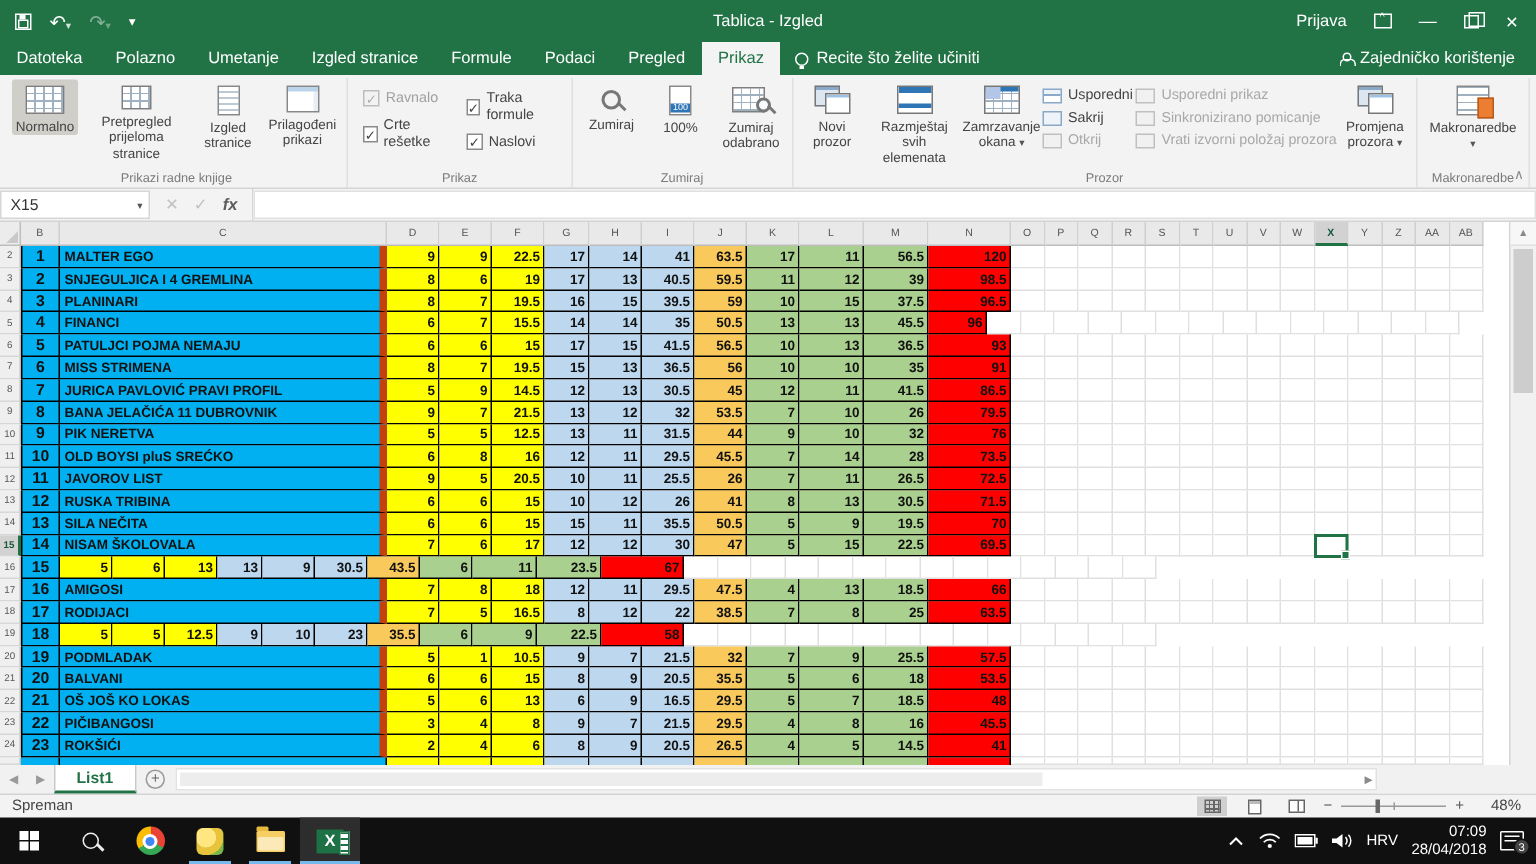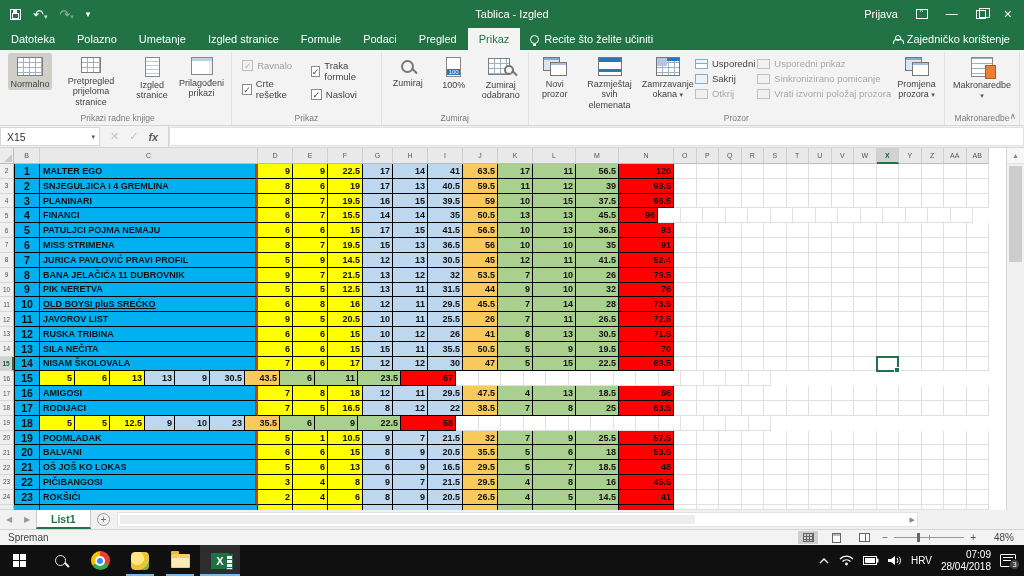--- a/index.html
+++ b/index.html
@@ -94,21 +94,21 @@
   .corner::after { content:""; position:absolute; right:1px; bottom:1px; border-left:8px solid transparent; border-bottom:8px solid #c9c9c9; }
   .colhdr { height:16px; background:#e9e9e9; border-right:1px solid #cfcfcf; border-bottom:1px solid #bdbdbd; font-size:7px; color:#555; display:flex; align-items:center; justify-content:center; flex:0 0 auto; }
   .colhdr.sel { background:#d2d2d2; border-bottom:2px solid #217346; color:#17593a; font-weight:bold; }
   .grow { display:flex; height:14.826px; }
   .grow.partial { height:5px; overflow:hidden; }
   .rowhdr { width:14px; background:#efefef; border-right:1px solid #bdbdbd; border-bottom:1px solid #d7d7d7; font-size:6.5px; color:#555; display:flex; align-items:center; justify-content:center; flex:0 0 auto; }
   .rowhdr.sel { background:#d2d2d2; color:#17593a; font-weight:bold; border-right:2px solid #217346; }
   .cell { flex:0 0 auto; overflow:hidden; white-space:nowrap; display:flex; align-items:center; }
   .cell.num { justify-content:flex-end; padding-right:2px; font-weight:bold; font-size:9px; color:#111; border-right:1px solid #000; border-bottom:1px solid #000; }
   .cell.rank { justify-content:center; font-weight:bold; font-size:10.5px; color:#111; border-right:1px solid #000; border-bottom:1px solid #000; border-left:1px solid #000; }
-  .cell.name { justify-content:flex-start; padding-left:3px; font-weight:bold; font-size:9px; color:#111; border-right:3px solid #c2410c; border-bottom:1px solid #000; }
+  .cell.name { justify-content:flex-start; padding-left:3px; font-weight:bold; font-size:9px; color:#111; border-right:5px solid #c2410c; border-bottom:1px solid #000; }
   .cell.empty { border-right:1px solid #e0e0e0; border-bottom:1px solid #e0e0e0; background:#fff; }
   .cell.sliver { border-right:1px solid #000; }
   .c-cyan { background:#00b0f0; }
   .c-yel { background:#ffff00; }
   .c-lbl { background:#bdd7ee; }
   .c-gld { background:#f9c95c; }
   .c-grn { background:#a9d08e; }
   .c-red { background:#ff0000; }
   .selbox { position:absolute; border:2px solid #217346; background:transparent; pointer-events:none; }
   .selbox::after { content:""; position:absolute; right:-3px; bottom:-3px; width:4px; height:4px; background:#217346; border:1px solid #fff; }
@@ -579,21 +579,21 @@
           <div class="cell num c-yel" style="width: 35px;">5</div>
           <div class="cell num c-yel" style="width: 35px;">9</div>
           <div class="cell num c-yel" style="width: 35px;">14.5</div>
           <div class="cell num c-lbl" style="width: 30px;">12</div>
           <div class="cell num c-lbl" style="width: 35px;">13</div>
           <div class="cell num c-lbl" style="width: 35px;">30.5</div>
           <div class="cell num c-gld" style="width: 35px;">45</div>
           <div class="cell num c-grn" style="width: 35px;">12</div>
           <div class="cell num c-grn" style="width: 43px;">11</div>
           <div class="cell num c-grn" style="width: 43px;">41.5</div>
-          <div class="cell num c-red" style="width: 55px;">52.4</div>
+          <div class="cell num c-red" style="width: 55px;">86.5</div>
           <div class="cell empty" style="width: 22.5px;"></div>
           <div class="cell empty" style="width: 22.5px;"></div>
           <div class="cell empty" style="width: 22.5px;"></div>
           <div class="cell empty" style="width: 22.5px;"></div>
           <div class="cell empty" style="width: 22.5px;"></div>
           <div class="cell empty" style="width: 22.5px;"></div>
           <div class="cell empty" style="width: 22.5px;"></div>
           <div class="cell empty" style="width: 22.5px;"></div>
           <div class="cell empty" style="width: 22.5px;"></div>
           <div class="cell empty" style="width: 22.5px;"></div>
@@ -658,21 +658,21 @@
           <div class="cell empty" style="width: 22.5px;"></div>
           <div class="cell empty" style="width: 22.5px;"></div>
           <div class="cell empty" style="width: 22.5px;"></div>
           <div class="cell empty" style="width: 22.5px;"></div>
           <div class="cell empty" style="width: 22.5px;"></div>
           <div class="cell empty" style="width: 22.5px;"></div>
         </div>
         <div class="grow">
           <div class="rowhdr">11</div>
           <div class="cell rank c-cyan" style="width: 26px;">10</div>
-          <div class="cell name c-cyan" style="width: 218px; text-decoration: underline;">OLD BOYSI pluS SREĆKO</div>
+          <div class="cell name c-cyan" style="width: 218px;">OLD BOYSI pluS SREĆKO</div>
           <div class="cell num c-yel" style="width: 35px;">6</div>
           <div class="cell num c-yel" style="width: 35px;">8</div>
           <div class="cell num c-yel" style="width: 35px;">16</div>
           <div class="cell num c-lbl" style="width: 30px;">12</div>
           <div class="cell num c-lbl" style="width: 35px;">11</div>
           <div class="cell num c-lbl" style="width: 35px;">29.5</div>
           <div class="cell num c-gld" style="width: 35px;">45.5</div>
           <div class="cell num c-grn" style="width: 35px;">7</div>
           <div class="cell num c-grn" style="width: 43px;">14</div>
           <div class="cell num c-grn" style="width: 43px;">28</div>

